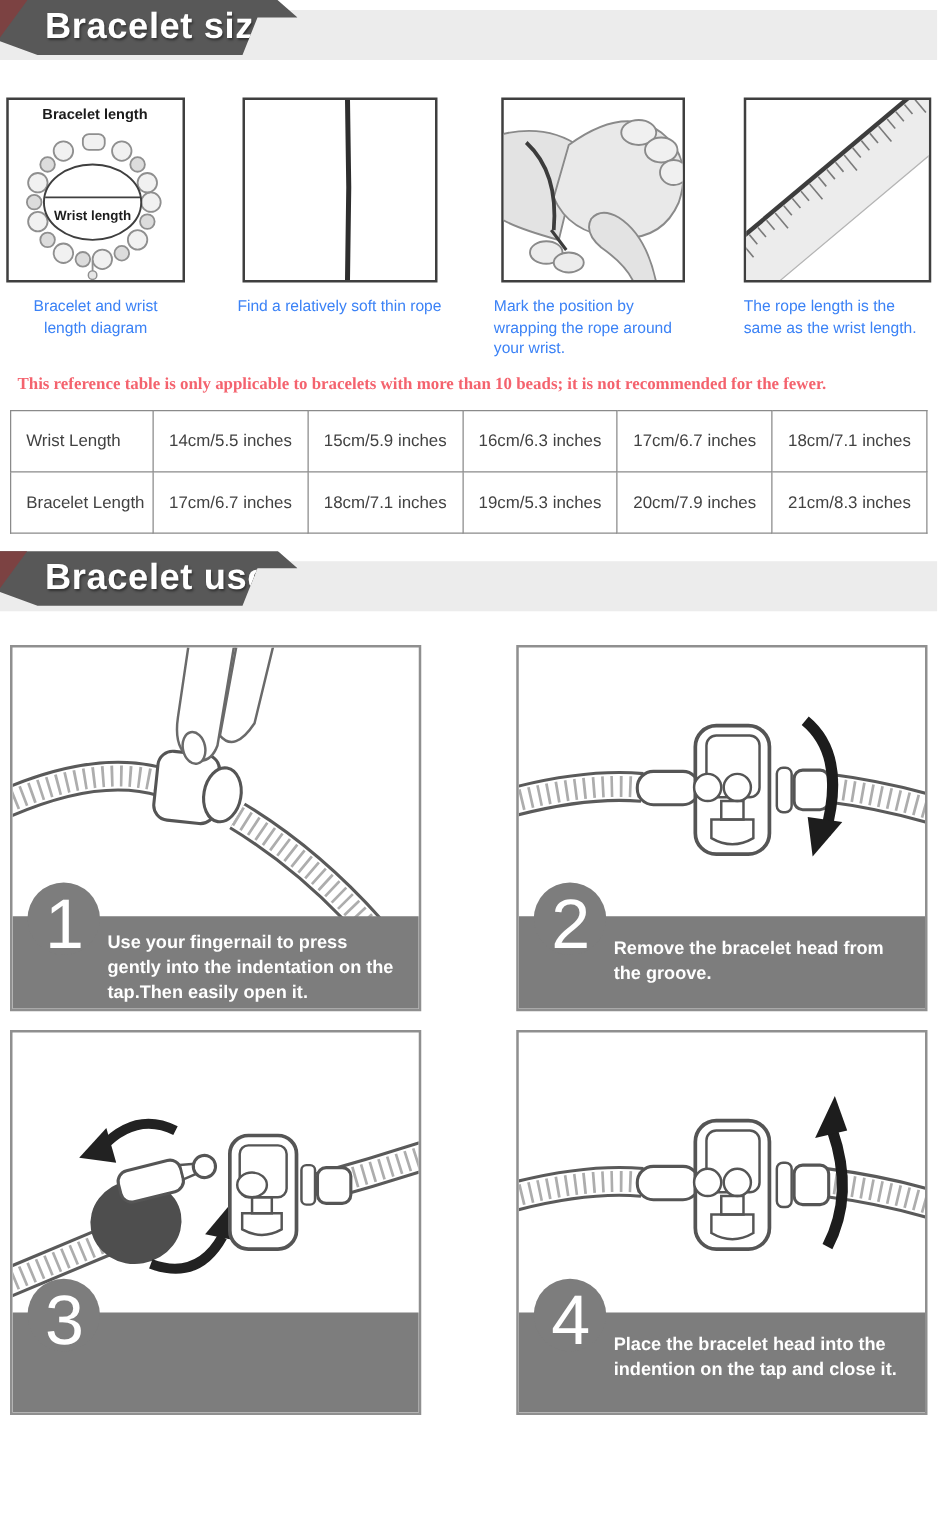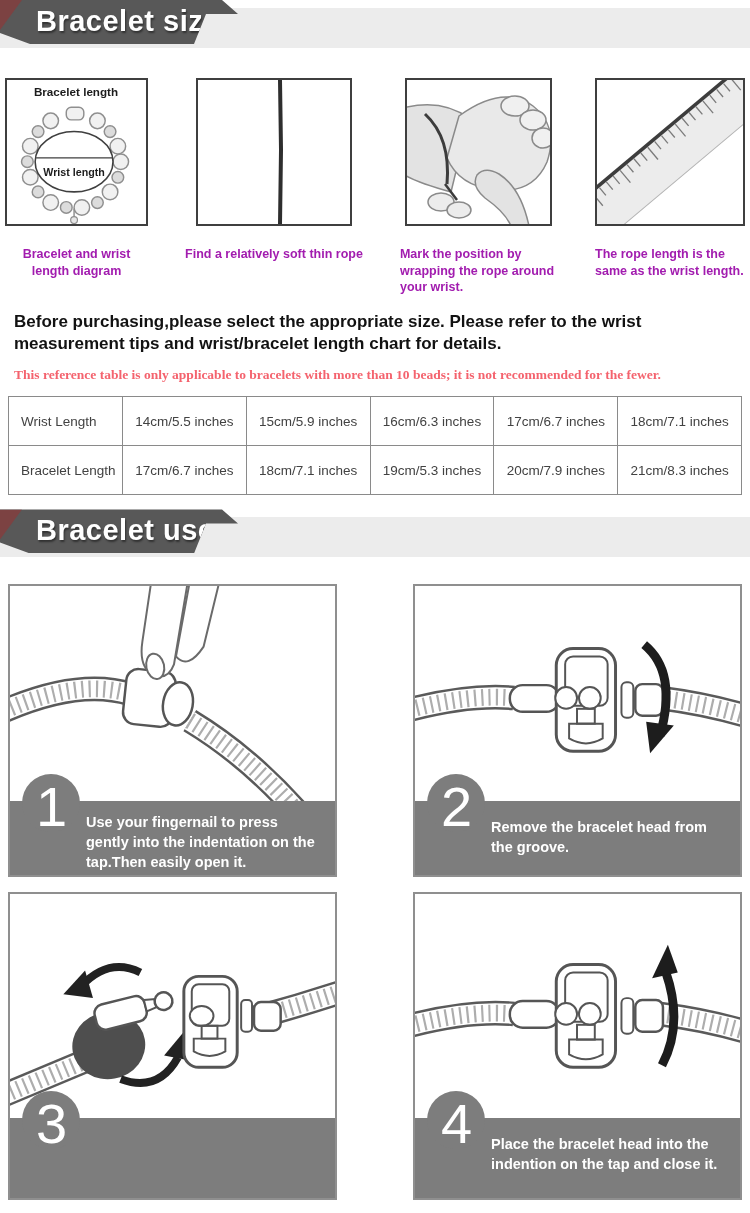--- a/index.html
+++ b/index.html
@@ -16,21 +16,21 @@
   .ribbon-text{position:absolute;left:36px;top:5px;font-size:29px;font-weight:800;color:#fff;
                letter-spacing:.5px;text-shadow:1px 2px 2px rgba(0,0,0,.45);white-space:nowrap;}
 
   
   .figures{display:flex;justify-content:space-between;margin:30px 5px 0 5px;}
   .fig{display:flex;flex-direction:column;align-items:center;}
   .fig-box{height:148px;border:2px solid #3f3f3f;background:#fff;box-sizing:border-box;}
   .fig1 .fig-box{width:143px;} .fig2 .fig-box{width:156px;}
   .fig3 .fig-box{width:147px;} .fig4 .fig-box{width:150px;}
   .fig-box svg{display:block;width:100%;height:100%;}
-  .fig-cap{margin-top:20px;font-size:12.5px;font-weight:700;color:#a21caf;line-height:1.32;}
+  .fig-cap{margin-top:11px;font-size:12.5px;font-weight:400;color:#3b82f6;line-height:1.32;}
   .fig1 .fig-cap{width:122px;text-align:center;}
   .fig2 .fig-cap{white-space:nowrap;text-align:center;}
   .fig3 .fig-cap{width:158px;text-align:left;}
   .fig4 .fig-cap{width:150px;text-align:left;}
 
   
   .note-bold{margin:15px 14px 0;font-size:17px;line-height:1.32;font-weight:700;color:#121212;}
   .note-pink{margin:12px 14px 0;font-size:13.5px;font-weight:700;color:#f4636e;font-family:Liberation Serif, serif;}
 
   
@@ -175,21 +175,20 @@
               <line x1="176" y1="54" x2="176" y2="64"></line>
                 <line x1="185" y1="54" x2="185" y2="64"></line>
             </g>
           </g>
         </svg>
       </div>
       <div class="fig-cap">The rope length is the same as the wrist length.</div>
     </div>
   </section>
 
-  <p class="note-bold">Before purchasing,please select the appropriate size. Please refer to the wrist measurement tips and wrist/bracelet length chart for details.</p>
   <p class="note-pink">This reference table is only applicable to bracelets with more than 10 beads; it is not recommended for the fewer.</p>
 
   <table class="size">
     <colgroup>
         <col style="width:114px">
         <col>
         <col>
         <col>
         <col>
         <col>

